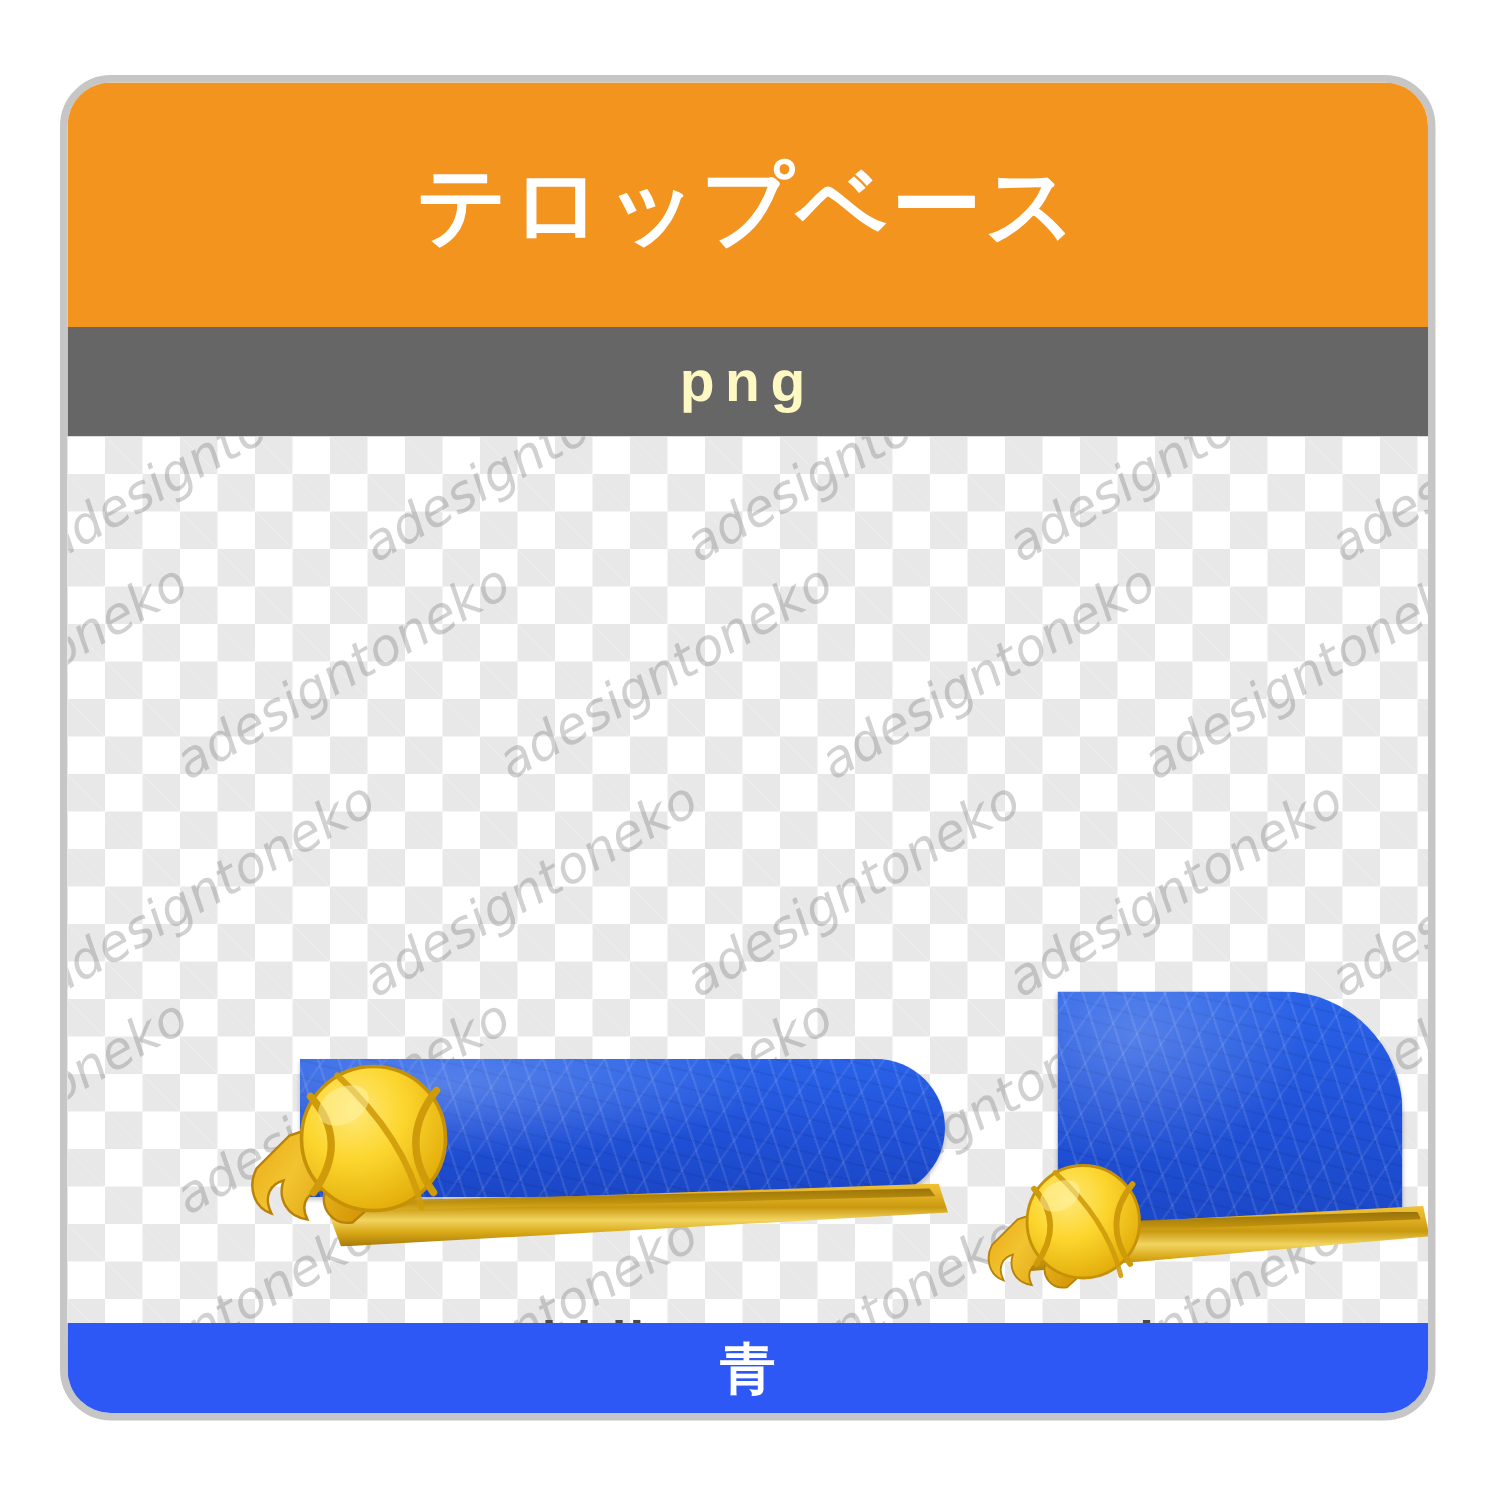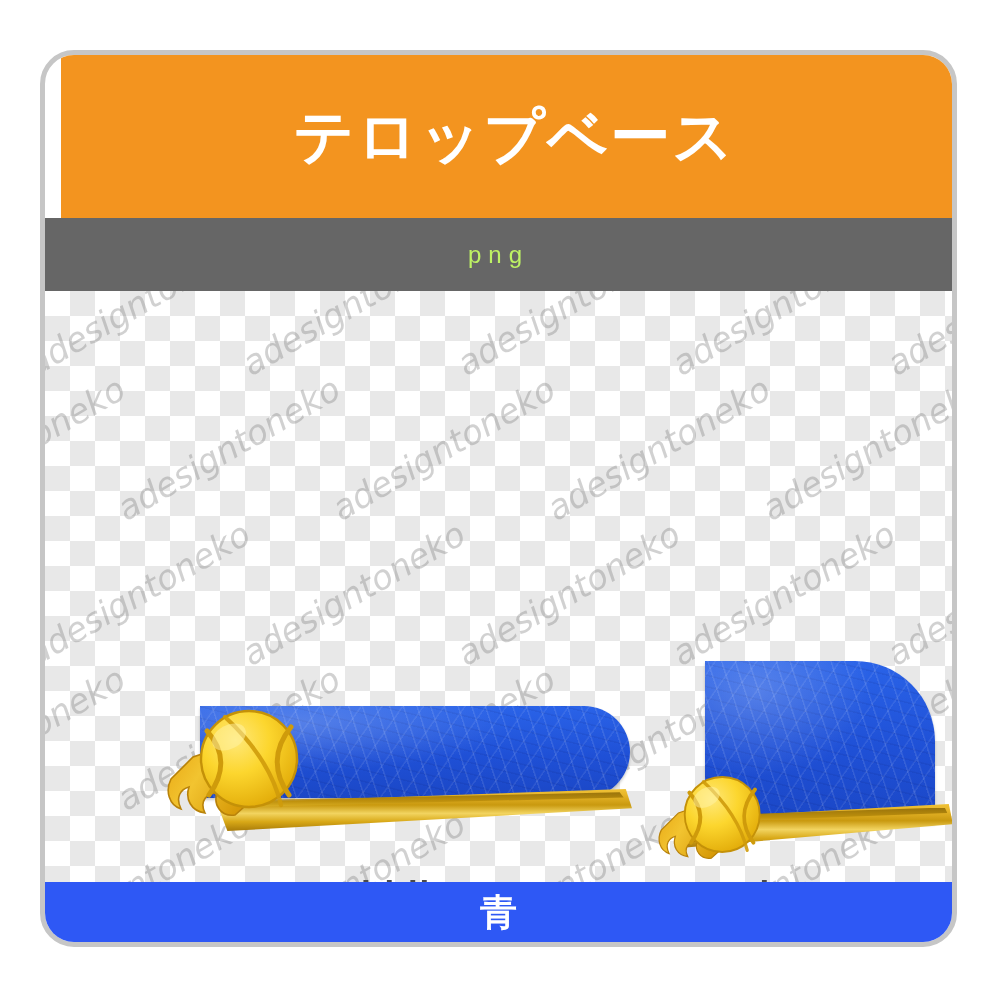--- a/index.html
+++ b/index.html
@@ -21,21 +21,21 @@
     left: 40px; top: 50px;
     width: 917px; height: 897px;
     border: 5px solid #c6c6c6;
     border-radius: 34px;
     overflow: hidden;
     background: #ffffff;
   }
 
   
   .header-band {
-    position: absolute; left: 16px; top: 0;
+    position: absolute; left: 0; top: 0;
     width: 100%; height: 163px;
     background: #f3941f;
     display: flex; align-items: center; justify-content: center; text-align: right;
   }
   .header-title {
     color: #ffffff;
     font-size: 60px;
     font-weight: bold;
     letter-spacing: 2px;
     line-height: 1;
@@ -43,23 +43,23 @@
   }
 
   
   .format-band {
     position: absolute; left: 0; top: 163px;
     width: 100%; height: 73px;
     background: #666666;
     display: flex; align-items: center; justify-content: center;
   }
   .format-label {
-    color: #bef264;
-    font-size: 24px;
-    font-weight: normal;
+    color: #fef9c3;
+    font-size: 38px;
+    font-weight: bold;
     letter-spacing: 7px;
     line-height: 1;
   }
 
   
   .canvas {
     position: absolute; left: 0; top: 236px;
     width: 100%; height: 601px;
     background-color: #ffffff;
     background-image:

